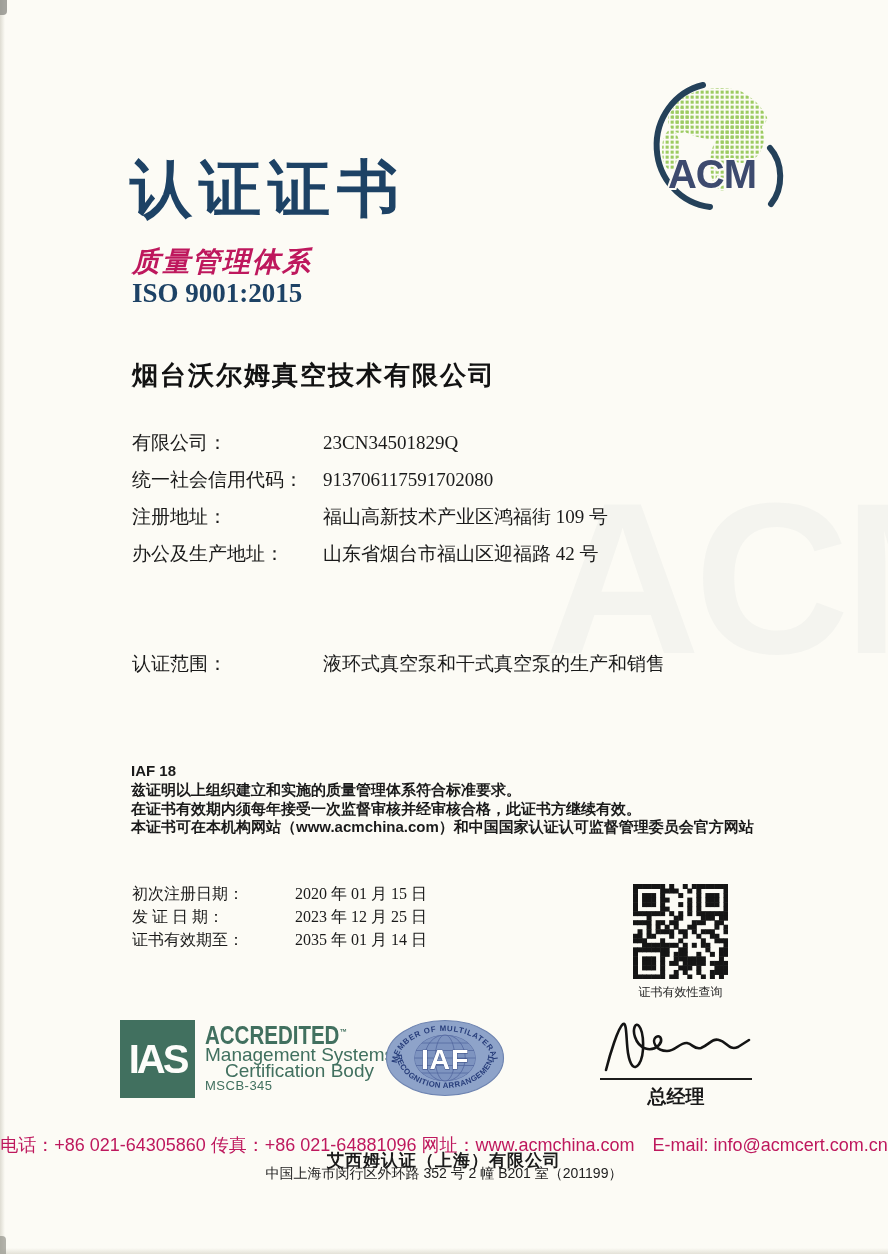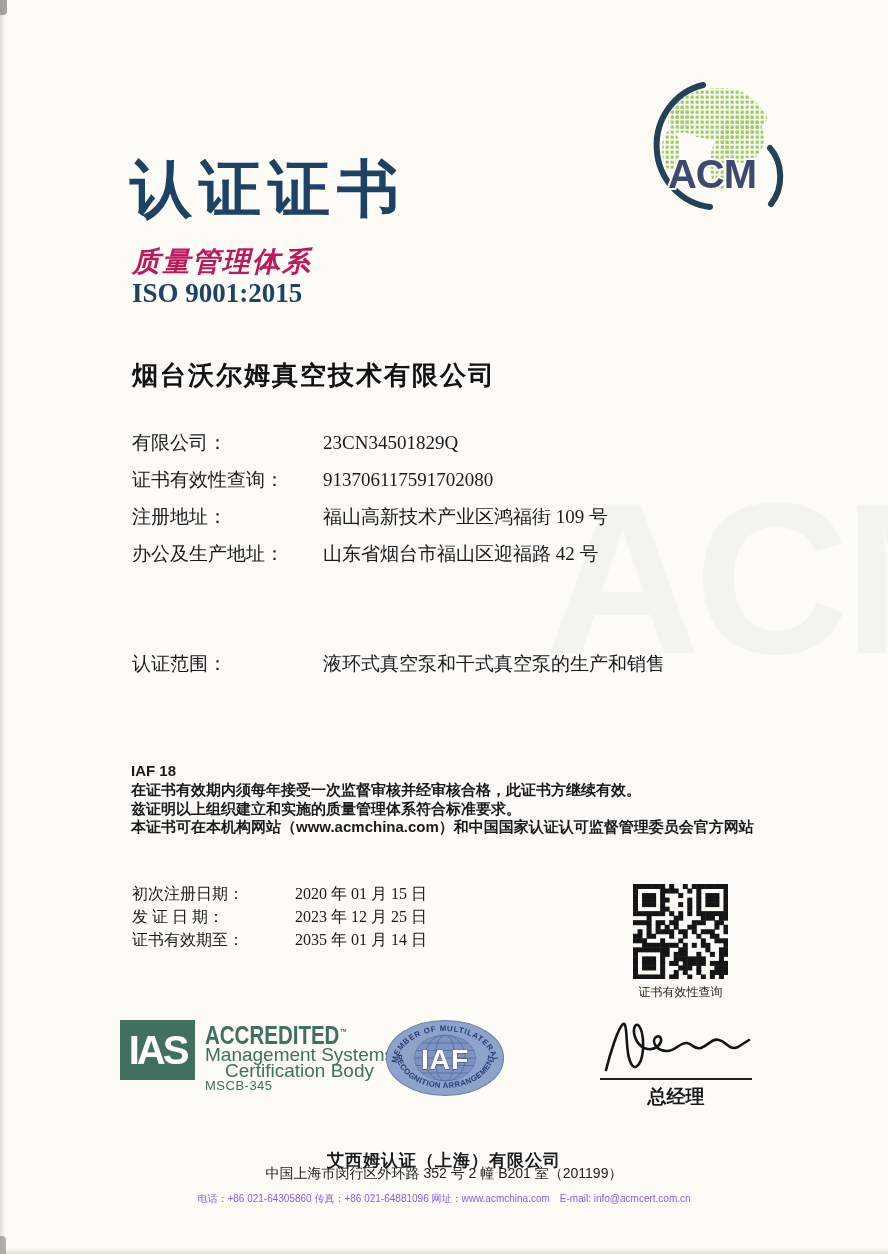--- a/index.html
+++ b/index.html
@@ -34,21 +34,21 @@
     line-height:18.6px;font-family:"Liberation Sans","DejaVu Sans",sans-serif;}
   
   .dates{left:132px;top:882px;}
   .date-row{display:flex;font-size:16px;line-height:23px;}
   .date-label{width:163px;flex:none;}
   
   .qr{left:633px;top:884px;width:95px;height:95px;}
   .qr-caption{left:608px;top:984px;width:145px;text-align:center;font-size:12px;color:#222;}
   
   .ias-box{
-    left:120px;top:1020px;width:75px;height:60px;background:#41705f;
+    left:120px;top:1020px;width:75px;height:78px;background:#41705f;
     display:flex;align-items:center;justify-content:center;
   }
   .ias-acronym{
     color:#fdfdfa;font-size:40px;font-weight:bold;letter-spacing:-3px;
     font-family:"Liberation Sans","DejaVu Sans",sans-serif;
   }
   .ias-text{left:205px;top:1020px;color:#41705f;font-family:"Liberation Sans","DejaVu Sans",sans-serif;}
   .ias-accredited{font-size:25px;font-weight:bold;line-height:24px;transform:scaleX(0.82);transform-origin:left;white-space:nowrap;}
   .ias-tm{font-size:9px;vertical-align:super;}
   .ias-line{font-size:19px;line-height:15.5px;text-align:center;}
@@ -58,22 +58,22 @@
   .sig-line{left:600px;top:1078px;width:152px;height:2px;background:#1c1c1c;}
   .sig-title{
     left:600px;top:1084px;width:152px;text-align:center;font-size:19px;font-weight:bold;
     font-family:"Liberation Sans","DejaVu Sans",sans-serif;
   }
   
   .footer-company{left:0;top:1140px;width:888px;text-align:center;font-size:17px;font-weight:bold;
     font-family:Liberation Sans, sans-serif;letter-spacing:1px;margin-top:9px;}
   .footer-address{left:0;top:1165px;width:888px;text-align:center;font-size:14px;
     font-family:"Liberation Sans","DejaVu Sans",sans-serif;color:#222;}
-  .footer-contacts{left:0;top:1192px;width:888px;text-align:center;font-size:10px;
-    font-family:"Liberation Sans","DejaVu Sans",sans-serif;color:#8b5cf6;}
+  .footer-contacts{left:0;top:1133px;width:888px;text-align:center;font-size:18px;
+    font-family:"Liberation Sans","DejaVu Sans",sans-serif;color:#be185d;}
   
   .watermark{
     left:545px;top:455px;font-size:215px;font-weight:bold;
     color:rgba(100,115,140,0.05);font-family:"Liberation Sans",sans-serif;
     letter-spacing:-6px;pointer-events:none;
   }
   .speck-tl{left:0;top:0;width:7px;height:15px;background:#8f8f88;border-radius:0 0 4px 0;opacity:.8;}
   .speck-bl{left:0;top:1236px;width:6px;height:18px;background:#94948c;border-radius:0 4px 0 0;opacity:.7;}
   .edge-left{left:0;top:0;width:5px;height:1254px;background:linear-gradient(to right,#dedcd2,rgba(252,251,245,0));}
   .edge-bottom{left:0;top:1248px;width:888px;height:6px;background:linear-gradient(to top,#e3e1d7,rgba(252,251,245,0));}
@@ -117,42 +117,42 @@
   <div class="abs subtitle-standard">ISO 9001:2015</div>
 
   <div class="abs company-name">烟台沃尔姆真空技术有限公司</div>
 
   <div class="abs details">
     <div class="detail-row">
       <span class="detail-label">有限公司：</span>
       <span class="detail-value">23CN34501829Q</span>
     </div>
     <div class="detail-row">
-      <span class="detail-label">证书有效性查询：</span>
+      <span class="detail-label">统一社会信用代码：</span>
       <span class="detail-value">913706117591702080</span>
     </div>
     <div class="detail-row">
       <span class="detail-label">注册地址：</span>
       <span class="detail-value">福山高新技术产业区鸿福街 109 号</span>
     </div>
     <div class="detail-row">
       <span class="detail-label">办公及生产地址：</span>
       <span class="detail-value">山东省烟台市福山区迎福路 42 号</span>
     </div>
   </div>
 
   <div class="abs scope-row">
     <span class="detail-label">认证范围：</span>
     <span class="detail-value">液环式真空泵和干式真空泵的生产和销售</span>
   </div>
 
   <div class="abs iaf18">IAF 18</div>
   <div class="abs statement">
+    <div>兹证明以上组织建立和实施的质量管理体系符合标准要求。</div>
     <div>在证书有效期内须每年接受一次监督审核并经审核合格，此证书方继续有效。</div>
-    <div>兹证明以上组织建立和实施的质量管理体系符合标准要求。</div>
     <div>本证书可在本机构网站（www.acmchina.com）和中国国家认证认可监督管理委员会官方网站</div>
   </div>
 
   <div class="abs dates">
     <div class="date-row">
       <span class="date-label">初次注册日期：</span>
       <span class="date-value">2020 年 01 月 15 日</span>
     </div>
     <div class="date-row">
       <span class="date-label">发 证 日 期：</span>

